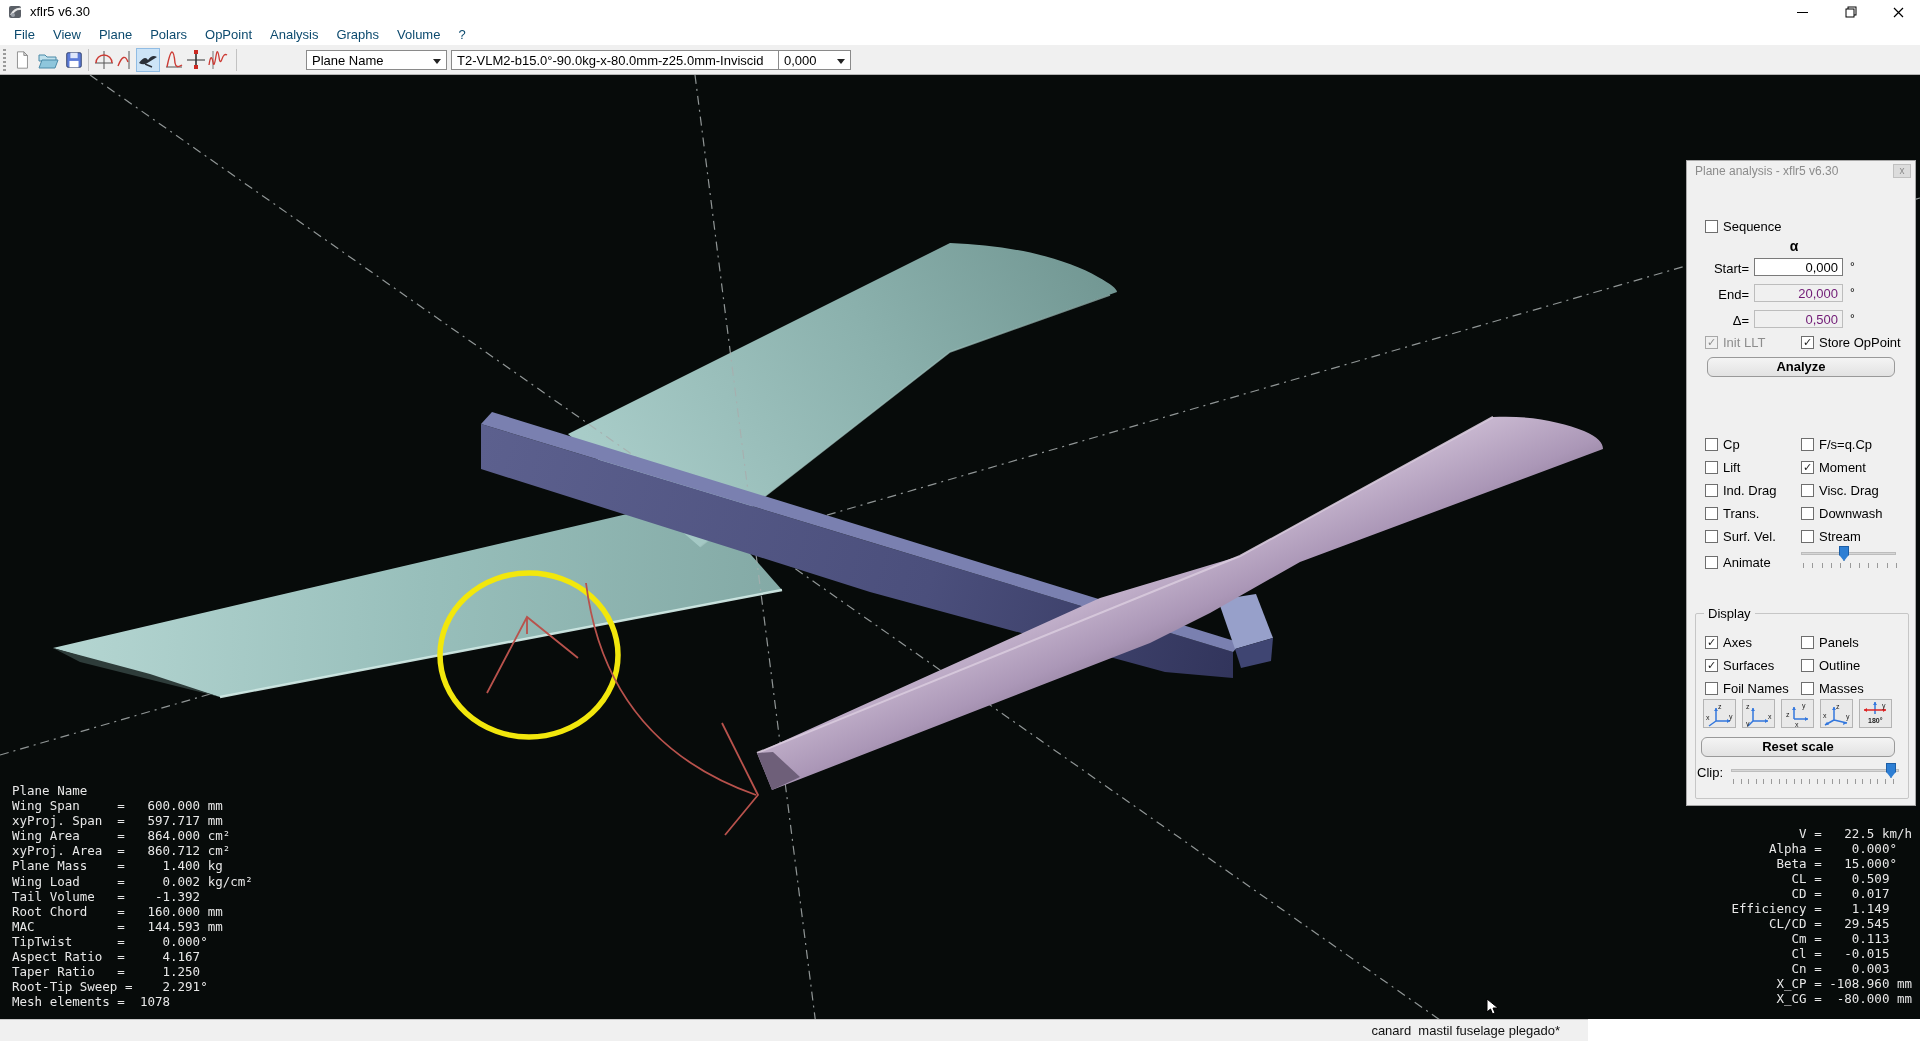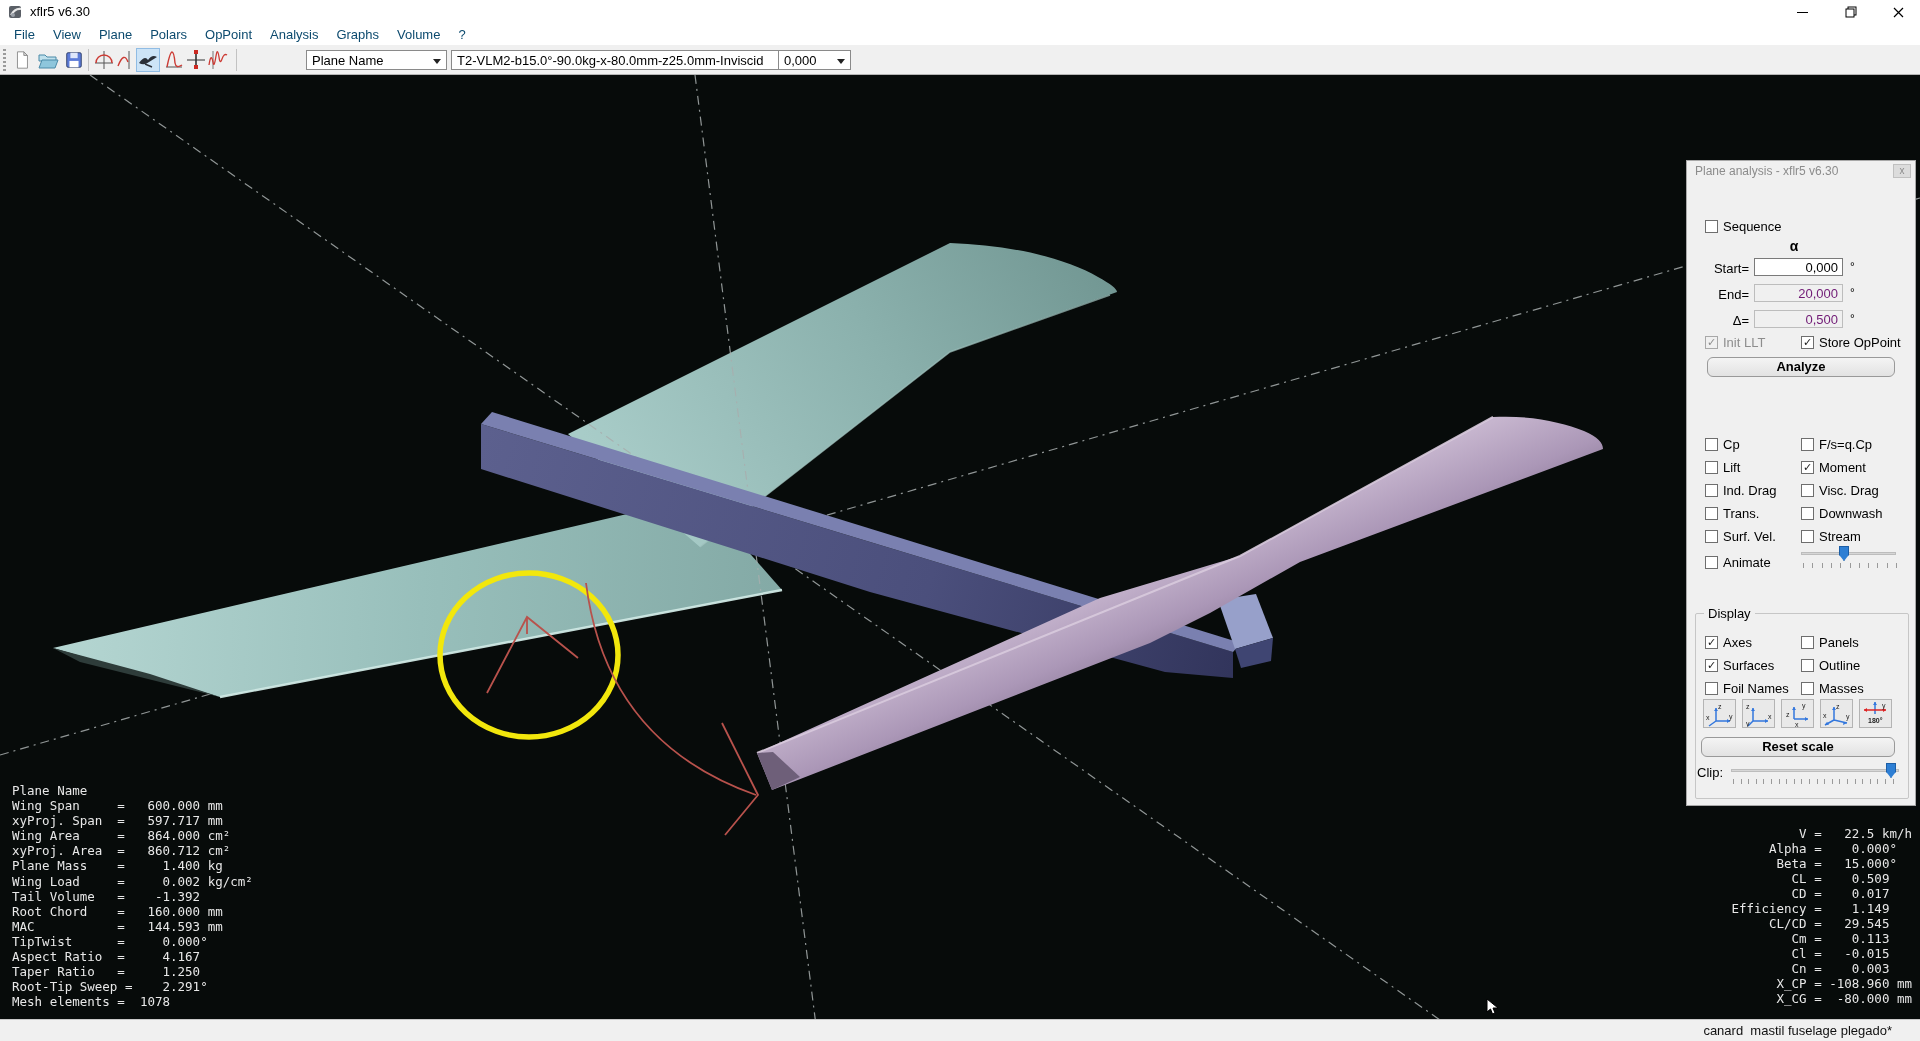--- a/index.html
+++ b/index.html
@@ -32,21 +32,21 @@
   
   #viewport { position:absolute; left:0; top:0; width:1920px; height:1041px; z-index:1; }
 
   .mono { font-family:"DejaVu Sans Mono","Liberation Mono",monospace; color:#e8e8e8; }
   #plane-info { position:absolute; left:12px; top:783px; z-index:5; }
   #plane-info pre { font-size:12.5px; line-height:15.1px; }
   #opp-info { position:absolute; right:8px; top:826px; z-index:5; }
   #opp-info pre { font-size:12.5px; line-height:15px; }
 
   
-  #statusbar { position:absolute; left:0; top:1019px; width:1920px; height:22px; background:#f0f0f0;
+  #statusbar { position:absolute; left:0; top:1019px; width:1588px; height:22px; background:#f0f0f0;
     border-top:1px solid #c8c8c8; z-index:20; }
   #status-text { position:absolute; right:28px; top:3px; font-size:13px; color:#111; white-space:pre; }
 
   
   #panel { position:absolute; left:1686px; top:160px; width:230px; height:646px; background:#f0f0f0;
     border:1px solid #a8a8a8; z-index:10; font-size:13px; color:#000; }
   #panel-title { position:absolute; left:8px; top:3px; font-size:12px; color:#8c8c8c; }
   #panel-close { position:absolute; right:4px; top:3px; width:18px; height:14px; background:#dcdcdc;
     border:1px solid #c0c0c0; color:#8c8c8c; font-size:10px; line-height:12px; text-align:center; }
   .group { position:absolute; left:8px; width:214px; border:1px solid #c6c6c6; border-radius:2px; }

